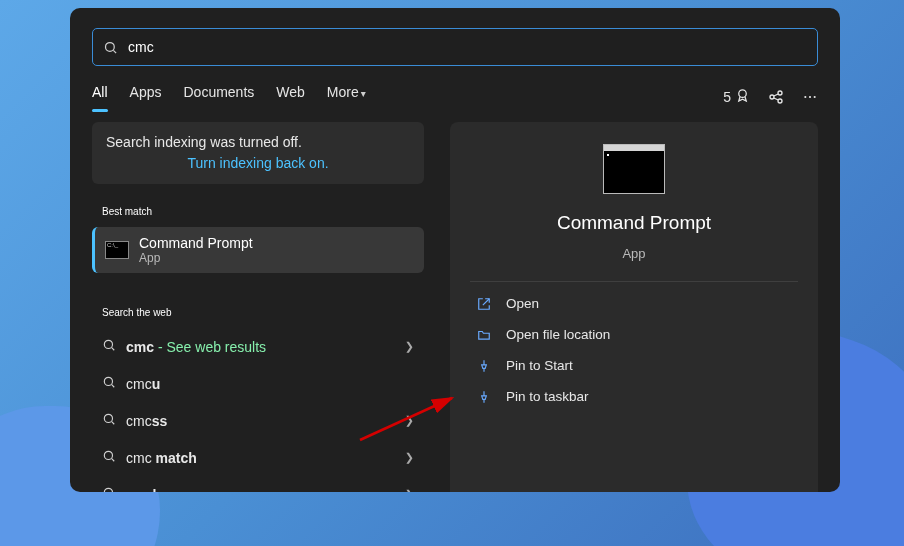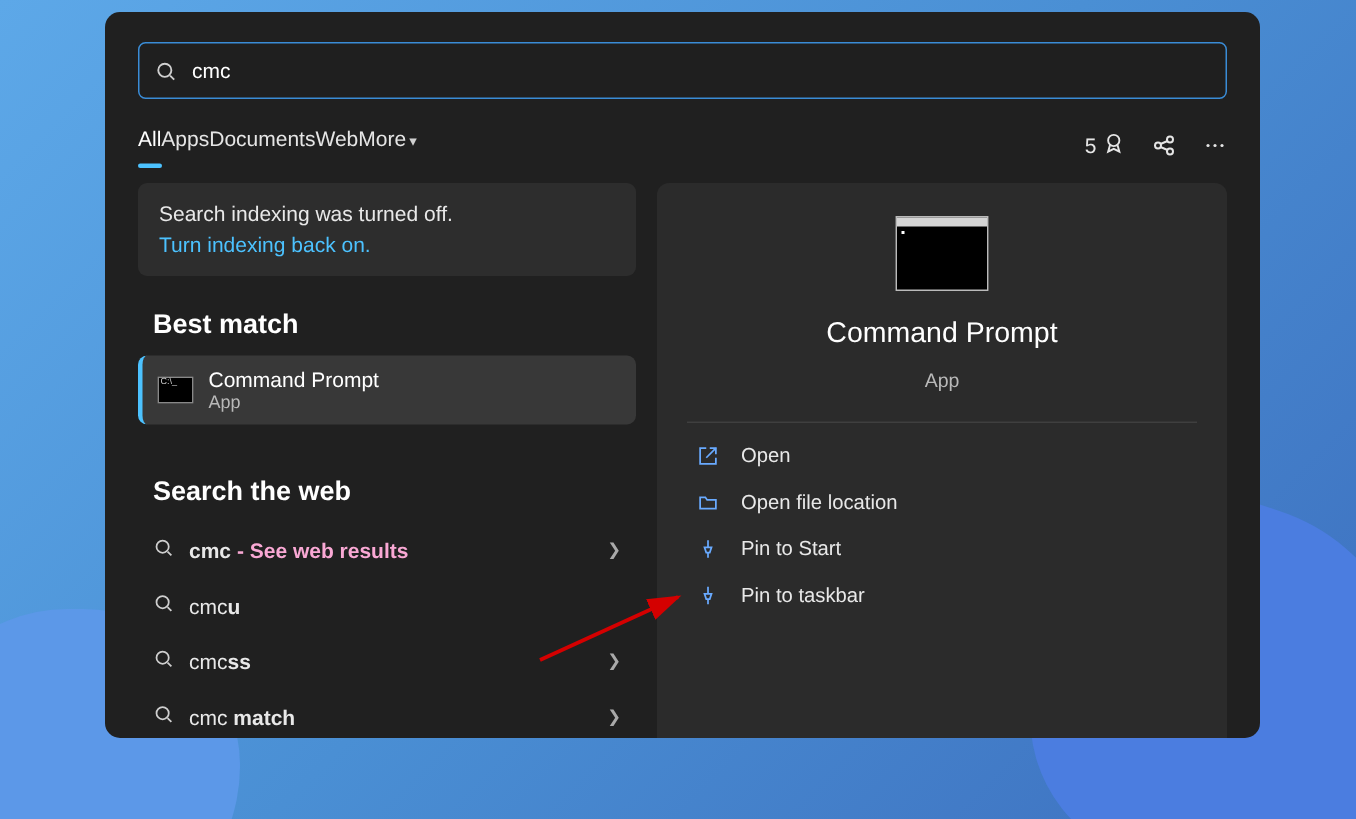--- a/index.html
+++ b/index.html
@@ -62,59 +62,59 @@
     outline: none;
     color: #fff;
     font-size: 14px;
     padding-left: 10px;
   }
   .tabs-row {
     display: flex;
     align-items: center;
     padding: 18px 22px 0 22px;
   }
-  .tabs { display: flex; font-size: 14px; color: #e5e5e5; }
+  .tabs { display: flex; gap: 22px; font-size: 14px; color: #e5e5e5; }
   .tab { cursor: pointer; padding-bottom: 10px; position: relative; }
   .tab.active { color:#fff; }
   .tab.active::after {
     content:"";
     position:absolute;
     left:0; bottom:-2px;
     width: 16px; height:3px;
     background:#4cc2ff;
     border-radius:2px;
   }
   .tab .chev { font-size:10px; margin-left:2px; color:#cfcfcf;}
   .tab-spacer { flex:1; }
   .right-icons { display:flex; align-items:center; gap:18px; color:#e5e5e5; font-size:14px;}
   .ri { display:flex; align-items:center; gap:4px; cursor:pointer;}
   .content {
     display:flex;
-    gap:14px;
+    gap:26px;
     padding: 12px 22px 0 22px;
   }
   .left-col {
     width: 332px;
     display:flex;
     flex-direction:column;
     gap:0;
   }
   .notice {
     background:#2d2d2d;
     border-radius:6px;
     padding:10px 14px;
     font-size:14px;
     line-height:1.5;
     margin-bottom:14px;
   }
   .notice-line1 { color:#e8e8e8; }
-  .notice-link { color:#4cc2ff; cursor:pointer; font-size:14px;}
+  .notice-link { color:#4cc2ff; cursor:pointer; font-size:14px;text-align:center;}
   .section-hdr {
-    font-size:18px;
-    font-weight:700;
+    font-size:10px;
+    font-weight:400;
     padding: 8px 10px 10px 10px;
     color:#fff;
   }
   .best-item {
     background:#383838;
     border-radius:6px;
     display:flex;
     align-items:center;
     padding:8px 10px;
     gap:10px;
@@ -138,21 +138,21 @@
   .web-item {
     display:flex; align-items:center;
     padding:10px 10px;
     font-size:14px;
     color:#e8e8e8;
     cursor:pointer;
     gap:10px;
   }
   .wi-text { flex:1; }
   .wi-text .bold { font-weight:600; }
-  .wi-text .muted { color:#f9a8d4; font-weight:700; }
+  .wi-text .muted { color:#86efac; font-weight:400; }
   .wi-chev { color:#a9a9a9; font-size:11px;}
   .right-col {
     flex:1;
     background:#2b2b2b;
     border-radius:8px;
     display:flex;
     flex-direction:column;
     align-items:stretch;
     padding: 22px 20px 10px 20px;
   }

